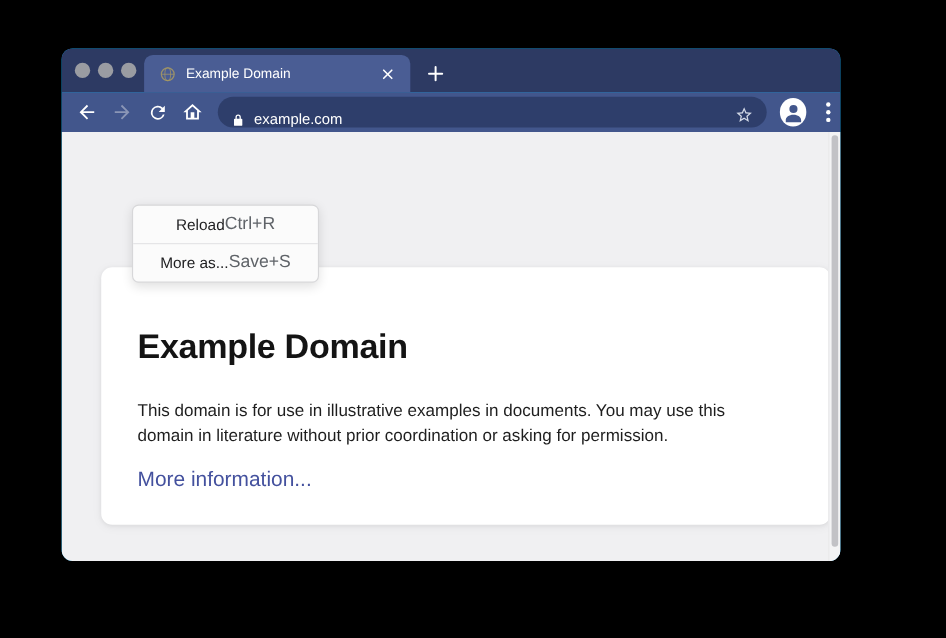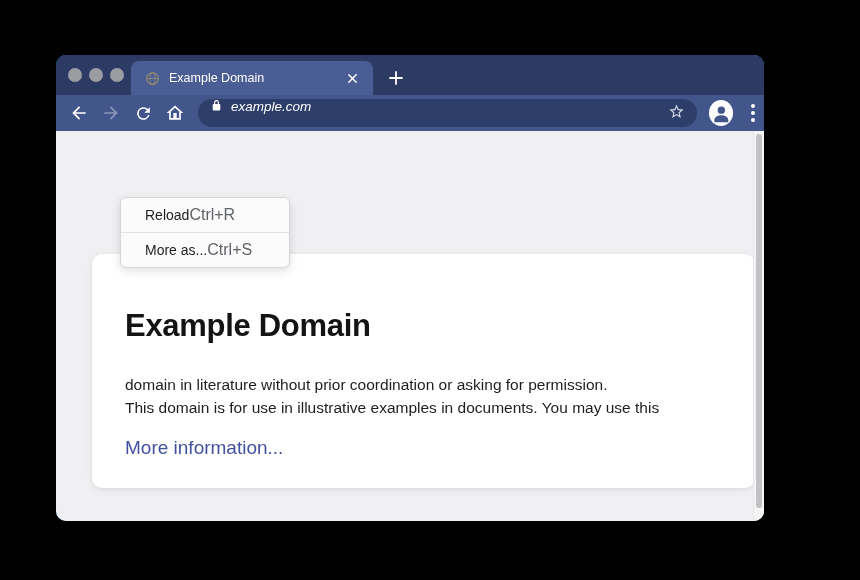--- a/index.html
+++ b/index.html
@@ -1,20 +1,20 @@
 <!DOCTYPE html>
 <html><head>
 <meta charset="utf-8">
 <style>
   * { margin:0; padding:0; box-sizing:border-box; }
   html,body { width:860px; height:580px; background:#000; overflow:hidden;
               font-family:"Liberation Sans", sans-serif; }
 
   .browser-window {
-    position:absolute; left:56px; top:55px; width:708px; height:466px;
+    position:absolute; left:56px; top:44px; width:708px; height:466px;
     border-radius:10px; overflow:hidden;
     box-shadow:0 14px 40px rgba(0,0,0,.55);
     background:#0ea5e9;
   }
 
   
   .titlebar { position:absolute; left:0; top:0; width:100%; height:40px; background:#2d3a63; }
   .traffic-lights { position:absolute; left:12px; top:13px; display:flex; gap:7px; }
   .light { width:14px; height:14px; border-radius:50%; background:#9a9ca2; }
 
@@ -42,21 +42,21 @@
     display:flex; align-items:center;
   }
   .nav-btn { width:28px; height:28px; border:none; background:transparent;
     display:flex; align-items:center; justify-content:center; flex:0 0 auto; }
   .nav-btn:nth-child(1){ margin-left:9px; }
   .nav-btn + .nav-btn { margin-left:4px; }
 
   .addressbar {
     position:relative; margin-left:9px; width:525px; height:28px;
     background:#2e3e6b; border-radius:14px;
-    display:flex; align-items:flex-start; padding:0 8px 0 12px;font-style:italic;
+    display:flex; align-items:flex-end; padding:0 8px 0 12px;
   }
   .addressbar .url { color:#fff; font-size:13.5px; font-weight:500; margin-left:8px; flex:1 1 auto; }
   .star-btn { width:24px; height:24px; border:none; background:transparent;
     display:flex; align-items:center; justify-content:center; }
 
   .avatar-btn { margin-left:12px; width:26px; height:26px; border:none; border-radius:50%;
     background:#fff; display:flex; align-items:center; justify-content:center; overflow:hidden; }
   .menu-btn { margin-left:8px; width:24px; height:24px; border:none; background:transparent;
     display:flex; flex-direction:column; align-items:center; justify-content:center; gap:3px; }
   .menu-btn .dot { width:4px; height:4px; border-radius:50%; background:#fff; }
@@ -76,22 +76,22 @@
   .card a  { display:inline-block; margin-top:18px; font-size:19px; color:#44519e;
              text-decoration:none; cursor:pointer; }
 
   
   .context-menu {
     position:absolute; left:64px; top:66px; width:170px;
     background:#fbfbfb; border:1px solid #d7d7d9; border-radius:6px;
     box-shadow:0 3px 10px rgba(0,0,0,.12);
     overflow:hidden;
   }
-  .menu-item { height:34px; display:flex; align-items:center; justify-content:flex-start;
-    padding:0 24px; cursor:pointer; }
+  .menu-item { height:34px; display:flex; align-items:center; justify-content:center;
+    padding:0 11px; cursor:pointer; }
   .menu-item .label { font-size:14px; color:#1d1d1f; }
   .menu-item .shortcut { font-size:16px; color:#5f6368; }
   .menu-divider { height:1px; background:#e3e3e5; }
 
   
   .scrollbar { position:absolute; right:0; top:0; width:11px; height:390px;
     background:#f4f4f5; border-left:1px solid #e7e7e9; }
   .scroll-thumb { position:absolute; left:2px; top:3px; width:6px; height:374px;
     border-radius:3px; background:#c2c2c6; }
 </style>
@@ -174,35 +174,35 @@
       <span class="dot"></span>
       <span class="dot"></span>
     </button>
   </div>
 
   <div class="content">
 
     <div class="card">
       <h1>Example Domain</h1>
       <p>
+        <span>This domain is for use in illustrative examples in documents. You may use this</span>
         <span>domain in literature without prior coordination or asking for permission.</span>
-        <span>This domain is for use in illustrative examples in documents. You may use this</span>
       </p>
       <a>More information...</a>
     </div>
 
     <div class="context-menu">
       <div class="menu-item">
         <span class="label">Reload</span>
         <span class="shortcut">Ctrl+R</span>
       </div>
       <div class="menu-divider"></div>
       <div class="menu-item">
         <span class="label">More as...</span>
-        <span class="shortcut">Ctrl+S</span>
+        <span class="shortcut">Save+S</span>
       </div>
     </div>
 
     <div class="scrollbar">
       <div class="scroll-thumb"></div>
     </div>
   </div>
 
 </div>
 

